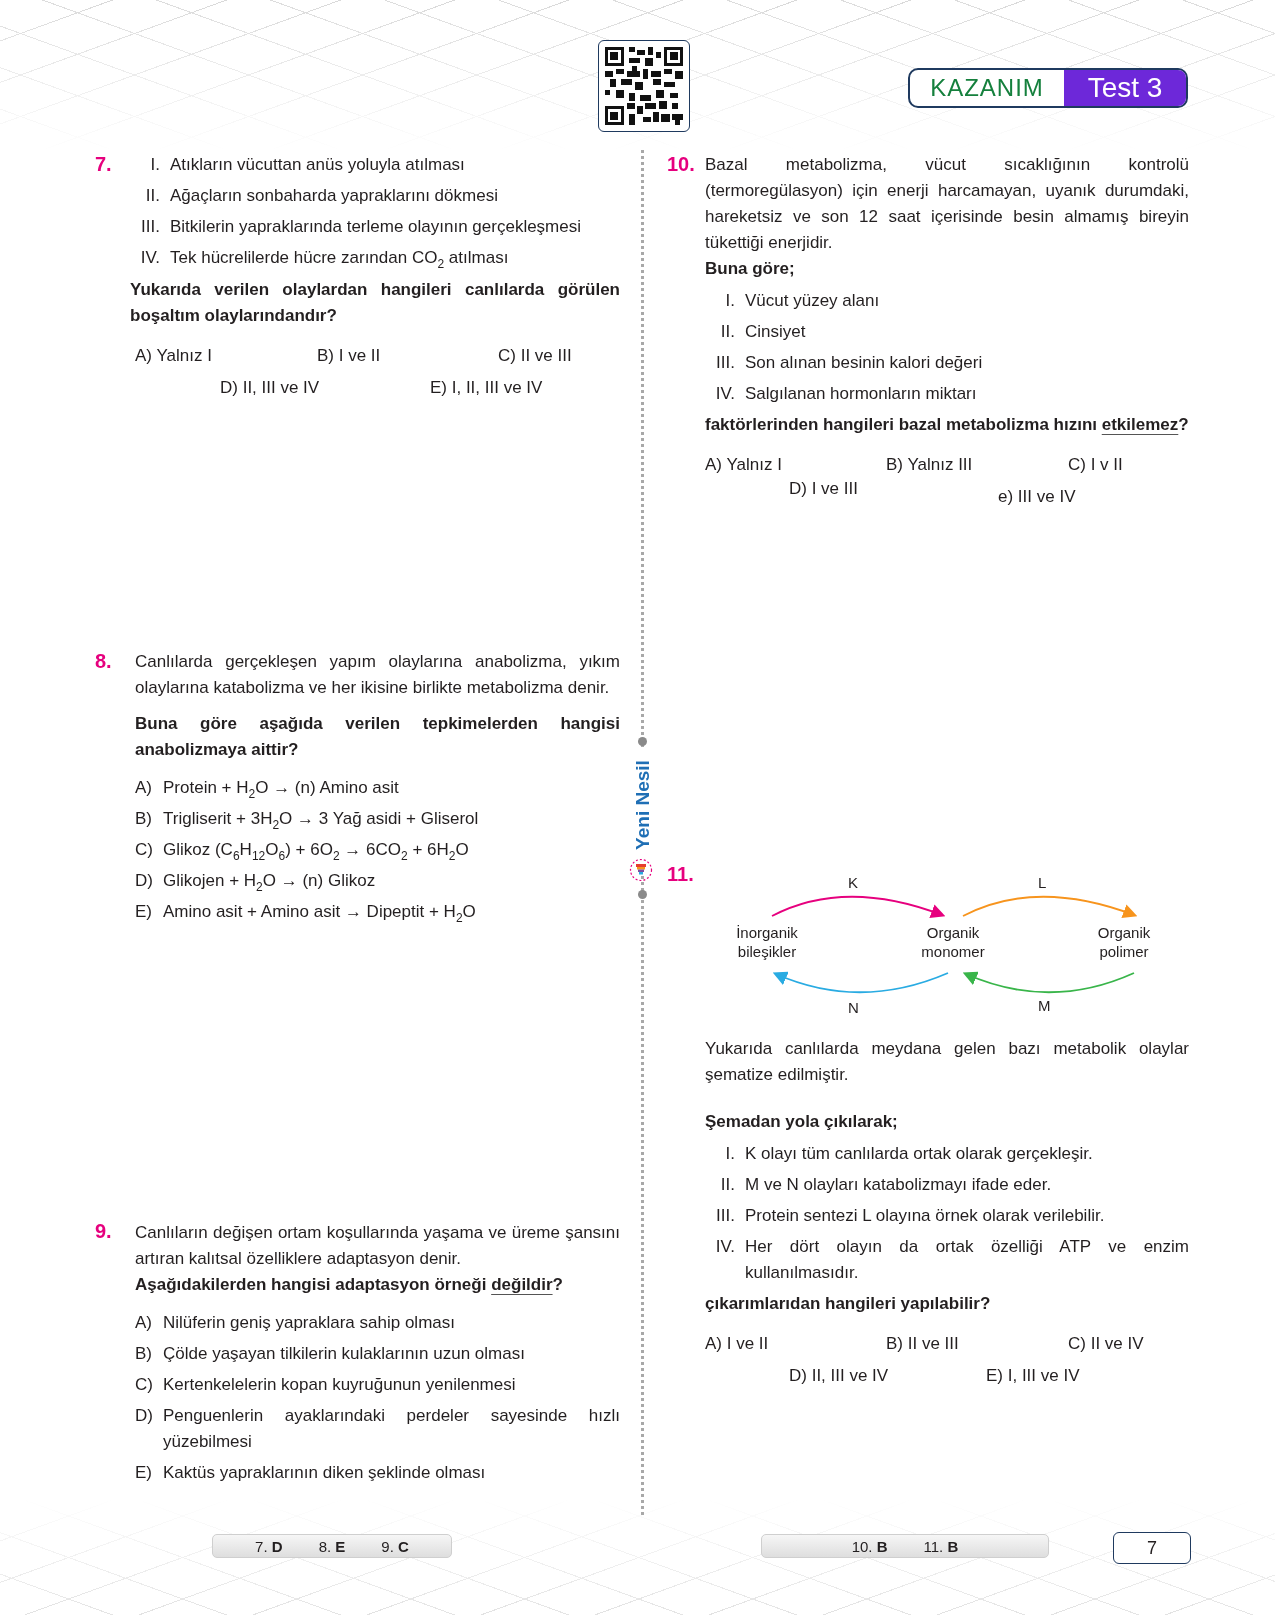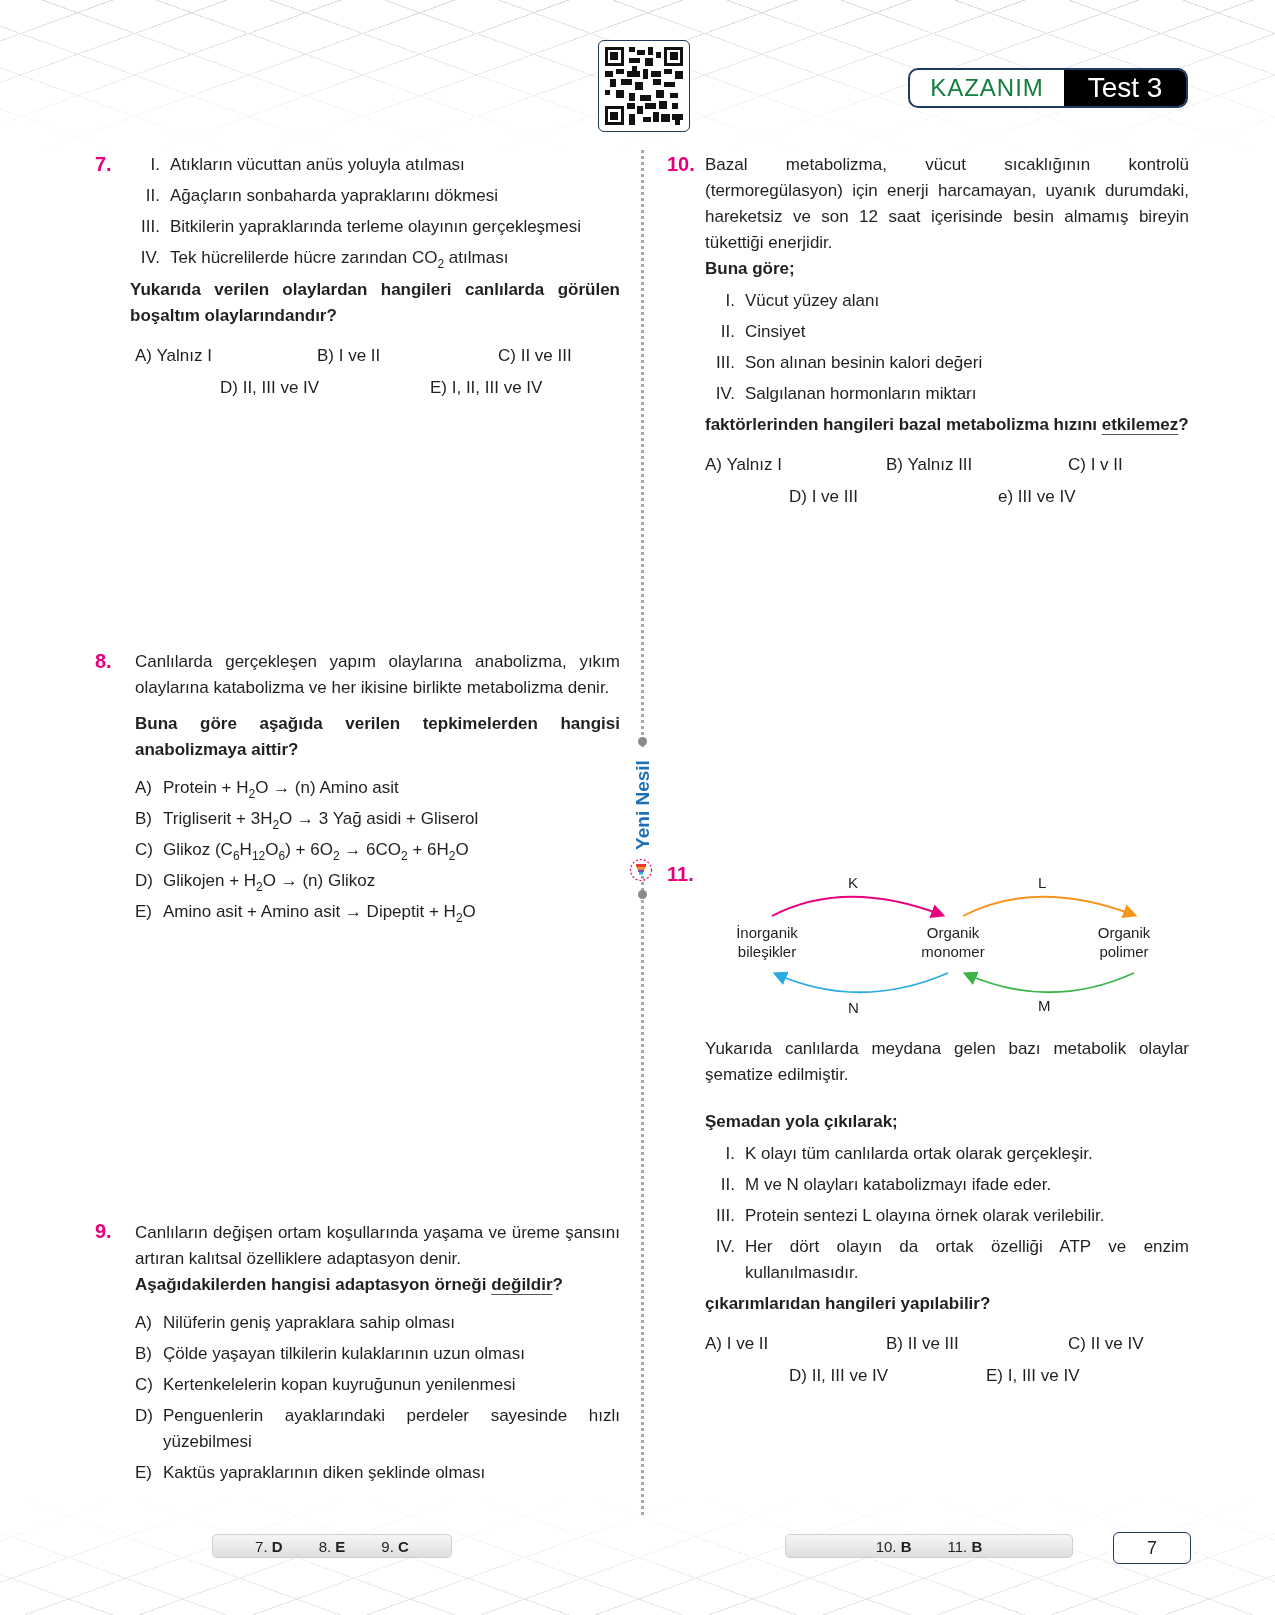--- a/index.html
+++ b/index.html
@@ -17,21 +17,21 @@
       repeating-linear-gradient(160deg, transparent 0 38px, #e2e2e2 38px 39px),
       repeating-linear-gradient(20deg, transparent 0 38px, #e4e4e4 38px 39px);
   }
   .qr { position:absolute; left:598px; top:40px; width:92px; height:92px; border:1.5px solid #1f3a5f;
         border-radius:6px; background:#fff; box-sizing:border-box; padding:6px; }
   .qr svg { width:100%; height:100%; display:block; }
   .badge { position:absolute; left:908px; top:68px; width:280px; height:40px; border:2px solid #1f3a5f;
            border-radius:10px; box-sizing:border-box; display:flex; overflow:hidden; background:#fff; }
   .badge .kaz { flex:0 0 154px; display:flex; align-items:center; justify-content:center;
                 font-size:24px; color:#15803d; letter-spacing:1px; }
-  .badge .test { flex:1; background:#000000; color:#fff; display:flex; align-items:center; justify-content:center;
+  .badge .test { flex:1; background:#6d28d9; color:#fff; display:flex; align-items:center; justify-content:center;
                  font-size:28px; font-weight:normal; }
   .divider { position:absolute; left:641px; top:150px; width:0; height:1365px;
              border-left:3px dotted #a8a8a8; }
   .dot { position:absolute; width:9px; height:9px; border-radius:50%; background:#8a8a8a; }
   .q { position:absolute; font-size:17px; line-height:26px; }
   .qnum { position:absolute; color:#e6007e; font-weight:bold; font-size:20px; }
   .roman { display:flex; margin:4px 0 5px 0; }
   .roman .rn { width:30px; text-align:right; padding-right:10px; flex:0 0 auto; }
   .bold { font-weight:bold; }
   .u { text-decoration:underline; text-decoration-color:#555; text-underline-offset:4px; }
@@ -233,21 +233,21 @@
     <div class="roman">
         <span class="rn">IV.</span>
         <span>Salgılanan hormonların miktarı</span>
       </div>
   </div>
   <div class="bold just" style="margin-top:4px;"><span>faktörlerinden hangileri bazal metabolizma hızını </span><span class="u">etkilemez</span><span>?</span></div>
   <div class="opts3" style="margin-top:14px;">
     <span style="left:0; top:0;">A) Yalnız I</span>
     <span style="left:181px; top:0;">B) Yalnız III</span>
     <span style="left:363px; top:0;">C) I v II</span>
-    <span style="left:84px; top:32px;">D) I ve III</span>
+    <span style="left:84px; top:24px;">D) I ve III</span>
     <span style="left:293px; top:32px;">e) III ve IV</span>
   </div>
 </div>
 
 <div class="qnum" style="left:667px; top:863px;">11.</div>
 <div class="diag">
   <svg width="440" height="145" viewBox="0 0 440 145" style="position:absolute; left:0; top:0;">
     <defs>
       <marker id="mK" markerWidth="8" markerHeight="8" refX="6" refY="4" orient="auto">
           <path d="M0,0 L8,4 L0,8 z" fill="#e6007e"></path>
@@ -313,17 +313,17 @@
     <span style="left:84px; top:32px;">D) II, III ve IV</span>
     <span style="left:281px; top:32px;">E) I, III ve IV</span>
   </div>
 </div>
 
 <div class="ans" style="left:212px; top:1534px; width:240px;">
   <span><span>7.</span> <b>D</b></span>
   <span><span>8.</span> <b>E</b></span>
   <span><span>9.</span> <b>C</b></span>
 </div>
-<div class="ans" style="left:761px; top:1534px; width:288px;margin-left:24px;">
+<div class="ans" style="left:761px; top:1534px; width:288px;">
   <span><span>10.</span> <b>B</b></span>
   <span><span>11.</span> <b>B</b></span>
 </div>
 <div class="pagenum">7</div>
 
 </body></html>

